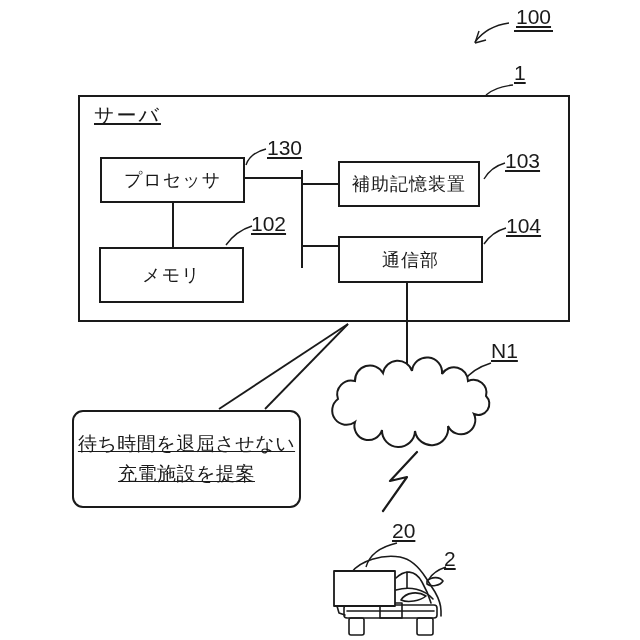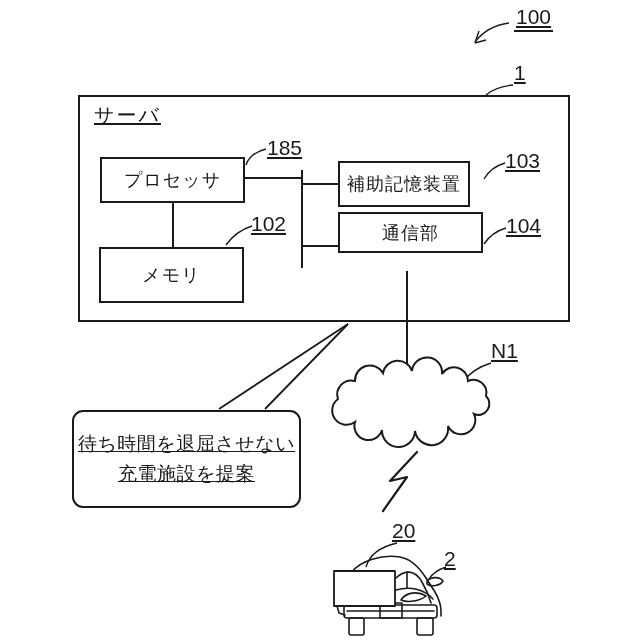--- a/index.html
+++ b/index.html
@@ -97,35 +97,35 @@
 
   <div class="outerbox" style="left:78px;top:95px;width:492px;height:227px;"></div>
   <div class="lbl server-title">サーバ</div>
 
   <div class="box" style="left:100px;top:157px;width:145px;height:46px;font-family:Liberation Mono, monospace;">
     <span class="boxlabel">プロセッサ</span>
   </div>
   <div class="box" style="left:99px;top:247px;width:145px;height:56px;">
     <span class="boxlabel">メモリ</span>
   </div>
-  <div class="box" style="left:338px;top:161px;width:132px;height:46px;">
+  <div class="box" style="left:338px;top:161px;width:142px;height:46px;">
     <span class="boxlabel">補助記憶装置</span>
   </div>
-  <div class="box" style="left:338px;top:212px;width:145px;height:41px;">
+  <div class="box" style="left:338px;top:236px;width:145px;height:47px;">
     <span class="boxlabel">通信部</span>
   </div>
 
   <div class="bubble">
     <div>待ち時間を退屈させない</div>
     <div>充電施設を提案</div>
   </div>
 
   <div class="lbl ref ref-100">100</div>
   <div class="lbl ref ref-1">1</div>
-  <div class="lbl ref ref-101">185</div>
+  <div class="lbl ref ref-101">130</div>
   <div class="lbl ref ref-102">102</div>
   <div class="lbl ref ref-103">103</div>
   <div class="lbl ref ref-104">104</div>
   <div class="lbl ref ref-N1">N1</div>
   <div class="lbl ref ref-20">20</div>
   <div class="lbl ref ref-2">2</div>
 
 </div>
 
 </body></html>

